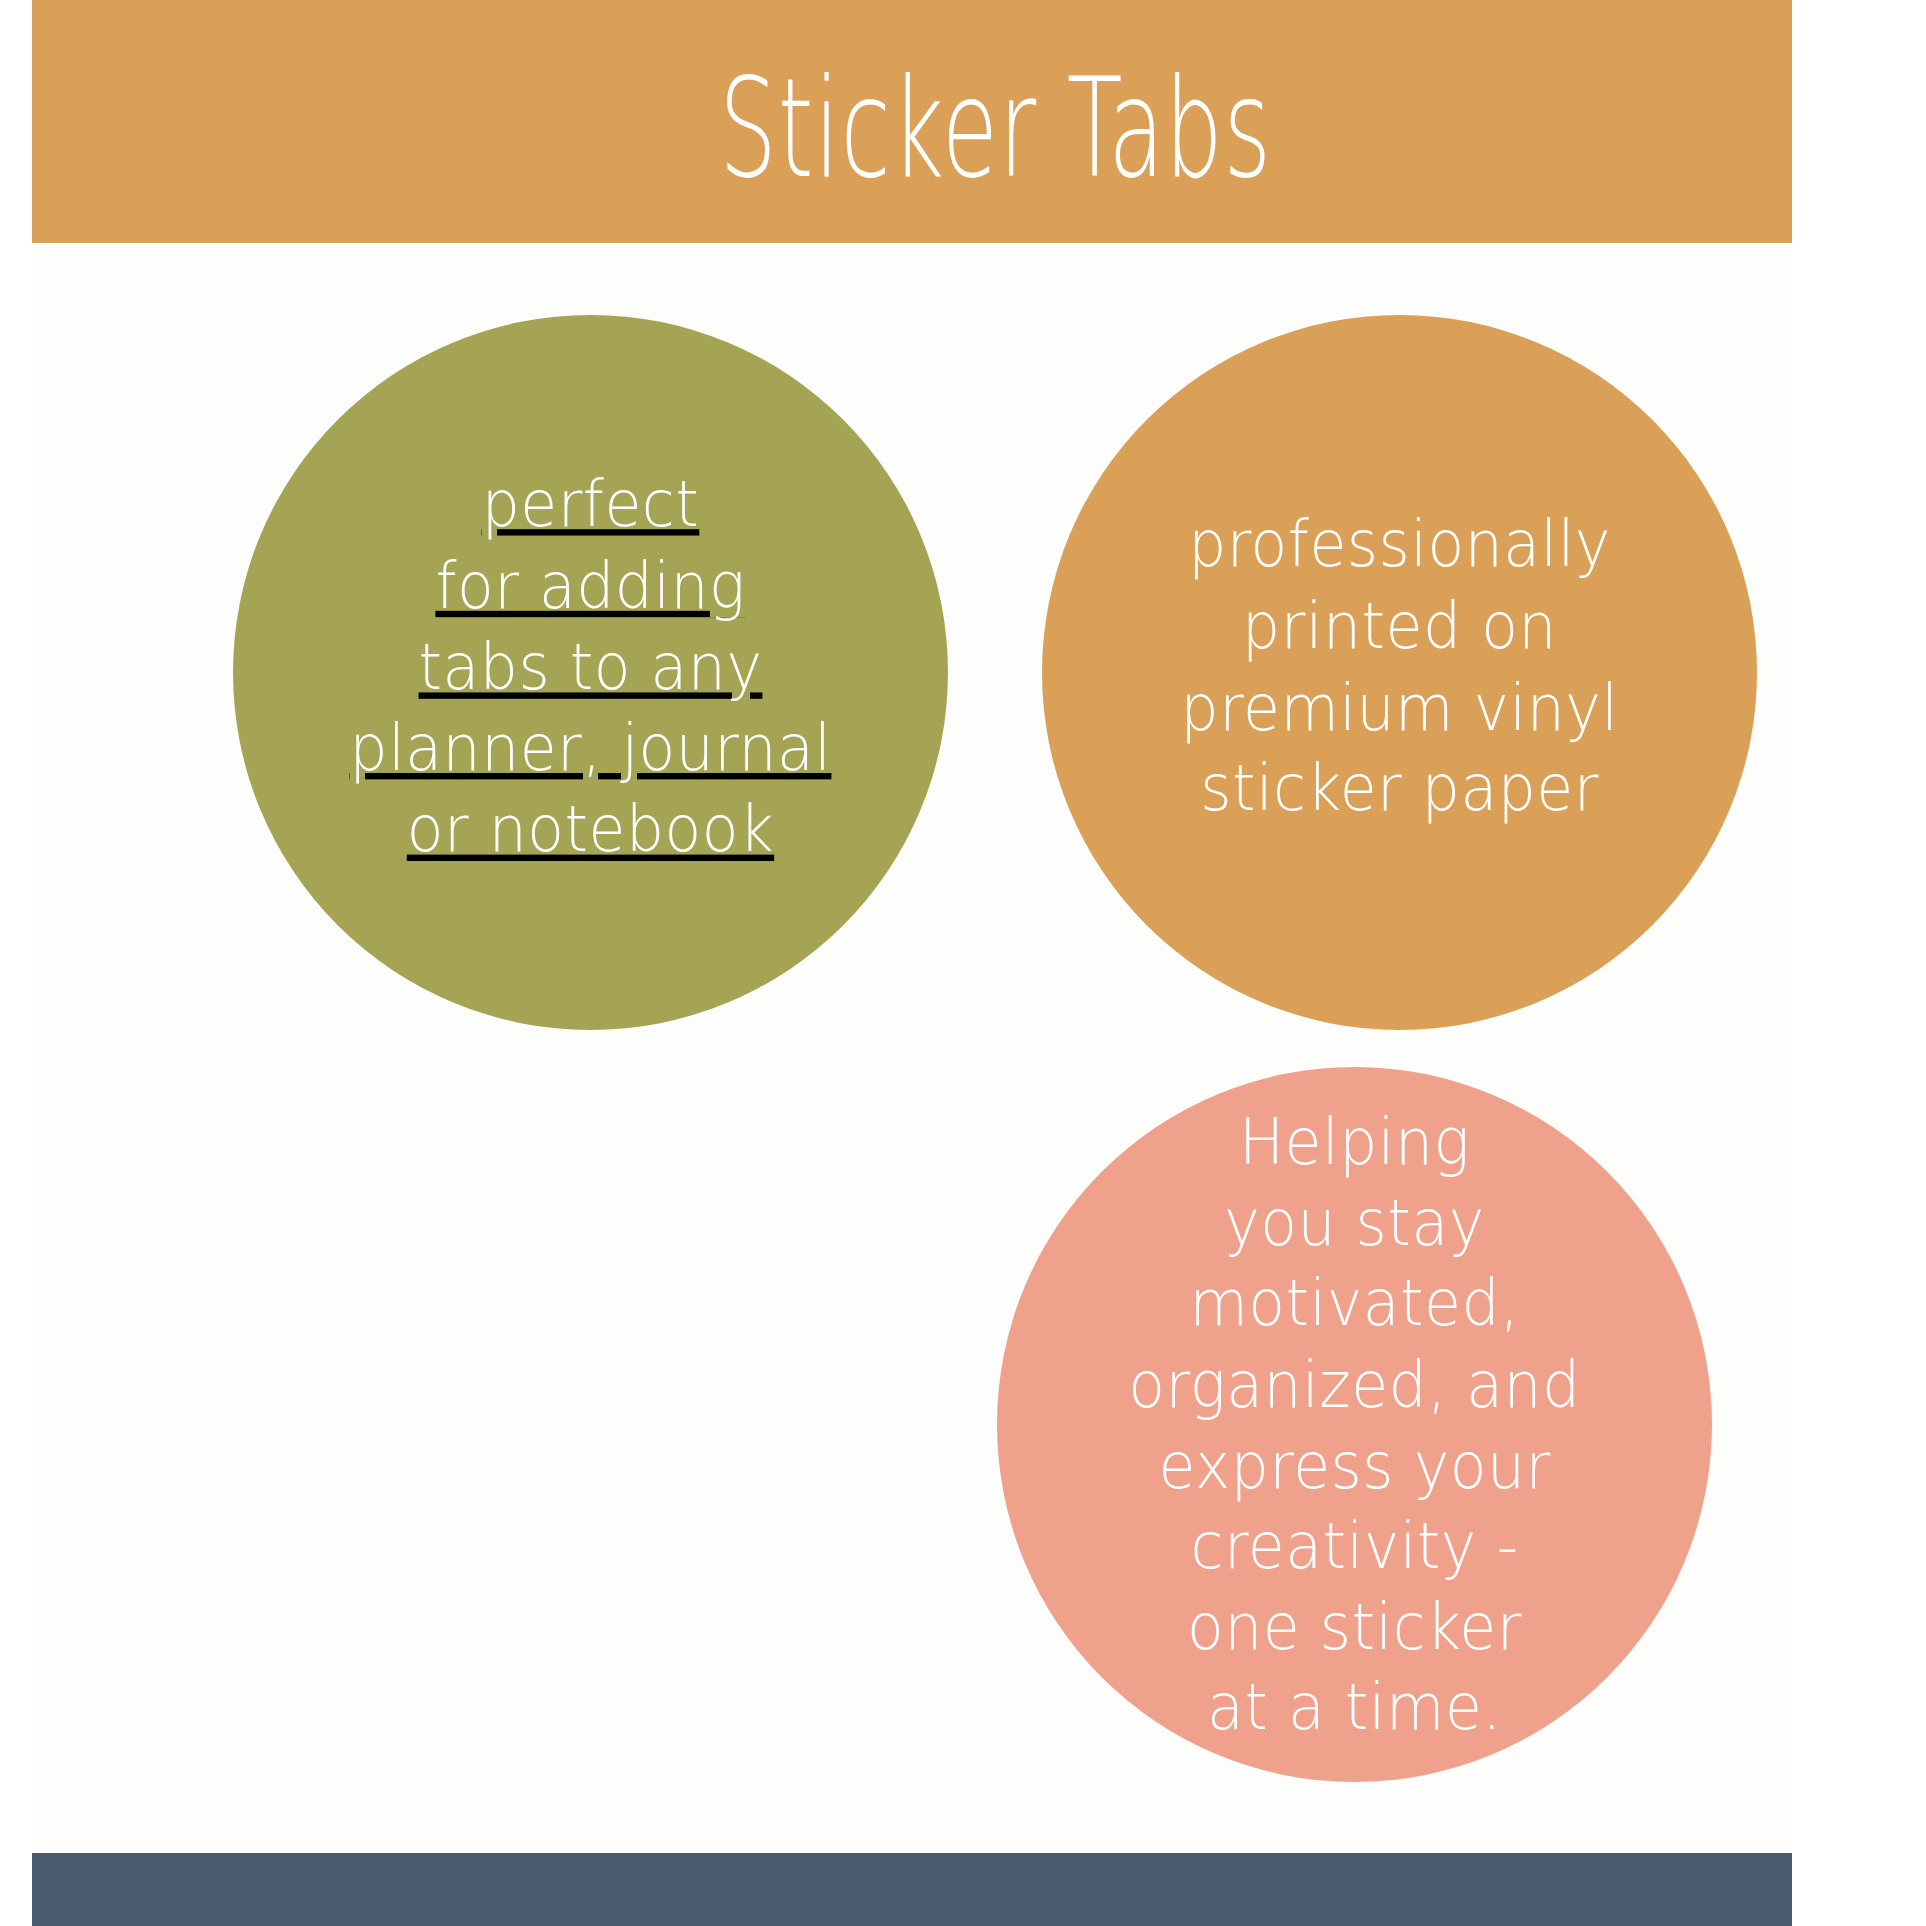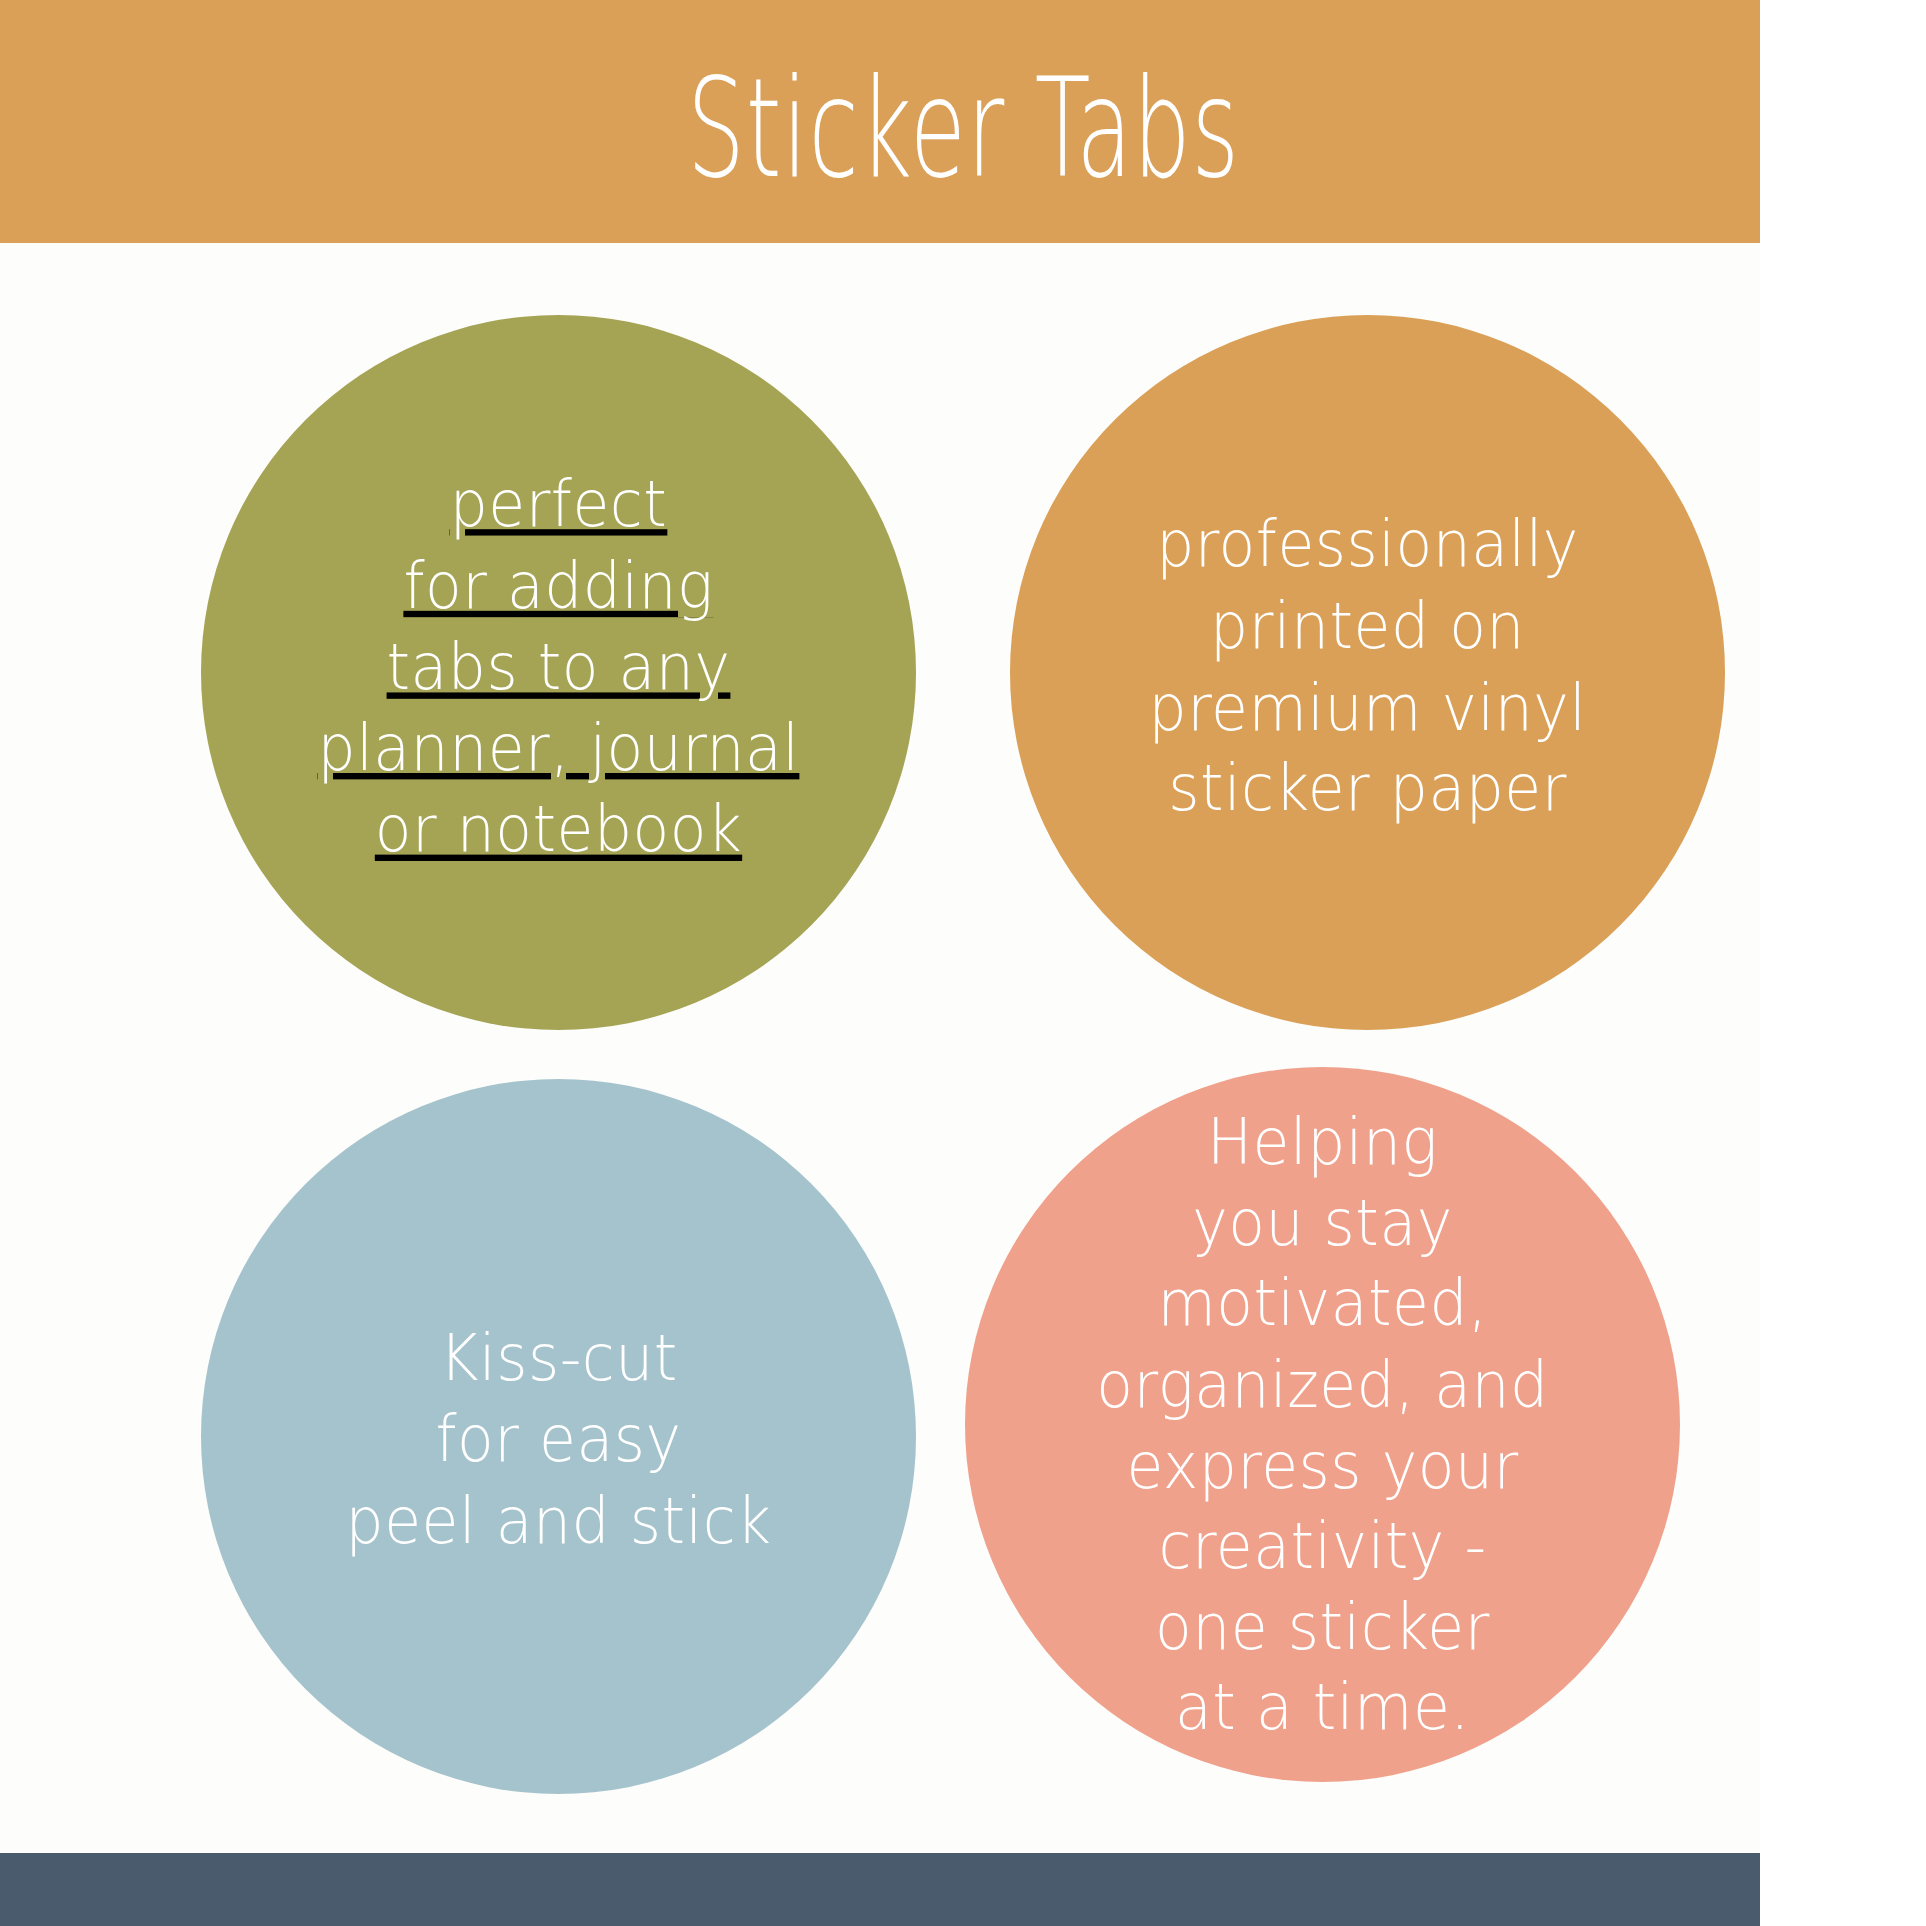--- a/index.html
+++ b/index.html
@@ -13,20 +13,21 @@
     overflow: hidden;
     font-family: "Liberation Sans", sans-serif;
   }
 
   #page {
     position: relative;
     width: 1760px;
     height: 1927px;
     background: #FDFDFB;
     overflow: hidden;
+    margin-left: 32px;
   }
 
   
   #header-bar {
     position: absolute;
     left: 0;
     top: 0;
     width: 1927px;
     height: 243px;
     background: #DAA057;
@@ -145,25 +146,20 @@
 or notebook</div>
   </div>
 
   <div class="circle" id="circle-orange">
     <div class="circle-text">professionally
 printed on
 premium vinyl
 sticker paper</div>
   </div>
 
-  <div class="circle" id="circle-blue">
-    <div class="circle-text">Kiss-cut
-for easy
-peel and stick</div>
-  </div>
 
   <div class="circle" id="circle-pink">
     <div class="circle-text">Helping
 you stay
 motivated,
 organized, and
 express your
 creativity -
 one sticker
 at a time.</div>

